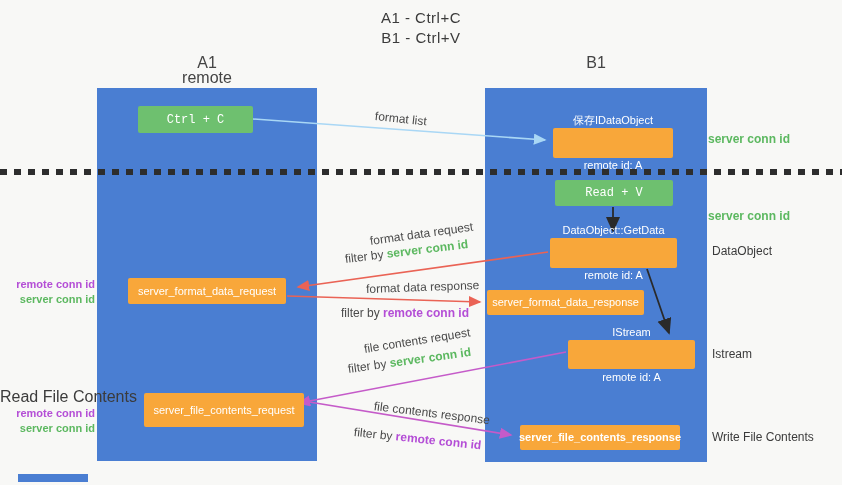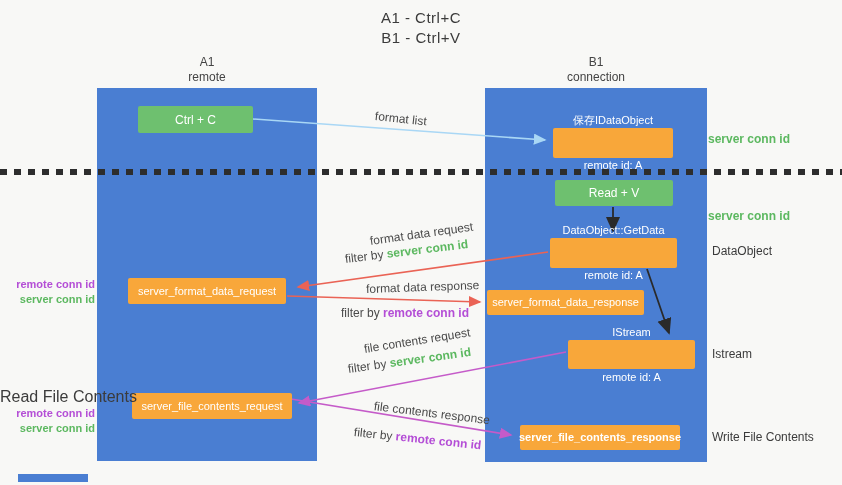--- a/index.html
+++ b/index.html
@@ -8,21 +8,21 @@
     position: relative; width: 842px; height: 485px;
     background: var(--background, #f8f8f6); overflow: hidden;
   }
   .title {
     position: absolute; top: 8px; left: 0; width: 100%;
     text-align: center; font-size: 15px; line-height: 20px;
     color: var(--dark-text, #3b3b3b); letter-spacing: 0.5px;
   }
   .col-header {
     position: absolute; top: 55px; text-align: center;
-    font-size: 12px; line-height: 15px; color: #444;
+    font-size: 16px; line-height: 15px; color: #444;
   }
   .col-header.left { left: 97px; width: 220px; }
   .col-header.right { left: 485px; width: 222px; }
   .column { position: absolute; background: var(--column-blue, #4a7ed2); }
   .column.left { left: 97px; top: 88px; width: 220px; height: 373px; }
   .column.right { left: 485px; top: 88px; width: 222px; height: 374px; }
   .dotted-separator {
     position: absolute; left: 0; top: 169px; width: 842px; height: 6px;
     background: repeating-linear-gradient(90deg, #2d2d2d 0 7px, transparent 7px 14px);
   }
@@ -31,21 +31,21 @@
   .st-black { stroke: #2a2a2a; stroke-width: 1.8; }
   .st-red { stroke: var(--red-arrow, #ea6355); stroke-width: 1.6; }
   .st-magenta { stroke: var(--magenta-arrow, #c55bc9); stroke-width: 1.6; }
   .mk-blue { fill: var(--lightblue-arrow, #a9d7f5); }
   .mk-black { fill: #2a2a2a; }
   .mk-red { fill: var(--red-arrow, #ea6355); }
   .mk-magenta { fill: var(--magenta-arrow, #c55bc9); }
   .gbox {
     position: absolute; background: var(--green, #6ec06f); color: #fff;
     display: flex; align-items: center; justify-content: center;
-    font-size: 12px; border-radius: 2px;
+    font-size: 12px; border-radius: 2px; font-family: Liberation Mono, monospace;
   }
   .obox {
     position: absolute; background: var(--orange, #f8a73a); color: #fff;
     display: flex; flex-direction: column; align-items: center; justify-content: center;
     font-size: 11px; line-height: 13px; text-align: center; border-radius: 2px;
     white-space: nowrap;
     gap: 32px;
   }
   .ann { position: absolute; font-size: 12px; color: var(--dark-text, #3e3e3e); white-space: nowrap; }
   .ann-green { color: var(--green-label, #5cb860); font-weight: bold; }
@@ -69,21 +69,20 @@
     <div>A1 - Ctrl+C</div>
     <div>B1 - Ctrl+V</div>
   </div>
 
   <div class="col-header left">
     <div>A1</div>
     <div>remote</div>
   </div>
   <div class="col-header right">
     <div>B1</div>
-    <div>connection</div>
   </div>
 
   <div class="column left"></div>
   <div class="column right"></div>
 
   <div class="dotted-separator"></div>
 
   <svg class="arrows" viewBox="0 0 842 485">
     <defs>
       <marker id="m-blue" markerWidth="9" markerHeight="8" refX="7" refY="3.5" orient="auto">
@@ -118,21 +117,21 @@
   <div class="obox" style="left:550px; top:238px; width:127px; height:30px;">
     <div>DataObject::GetData</div>
     <div>remote id: A</div>
   </div>
   <div class="obox" style="left:568px; top:340px; width:127px; height:29px;">
     <div>IStream</div>
     <div>remote id: A</div>
   </div>
   <div class="obox" style="left:128px; top:278px; width:158px; height:26px;">server_format_data_request</div>
   <div class="obox" style="left:487px; top:290px; width:157px; height:25px;">server_format_data_response</div>
-  <div class="obox" style="left:132px; top:393px; width:160px; height:26px;">server_file_contents_request</div>
+  <div class="obox" style="left:144px; top:393px; width:160px; height:34px;">server_file_contents_request</div>
   <div class="obox" style="left:520px; top:425px; width:160px; height:25px;font-weight:bold;">server_file_contents_response</div>
 
   <div class="ann ann-green" style="left:708px; top:132px;">server conn id</div>
   <div class="ann ann-green" style="left:708px; top:209px;">server conn id</div>
   <div class="ann" style="left:712px; top:244px;">DataObject</div>
   <div class="ann" style="left:712px; top:347px;">Istream</div>
   <div class="ann" style="left:712px; top:430px;">Write File Contents</div>
 
   <div class="side-block" style="left:0px; top:277px; width:95px;">
     <div class="ann-purple">remote conn id</div>

